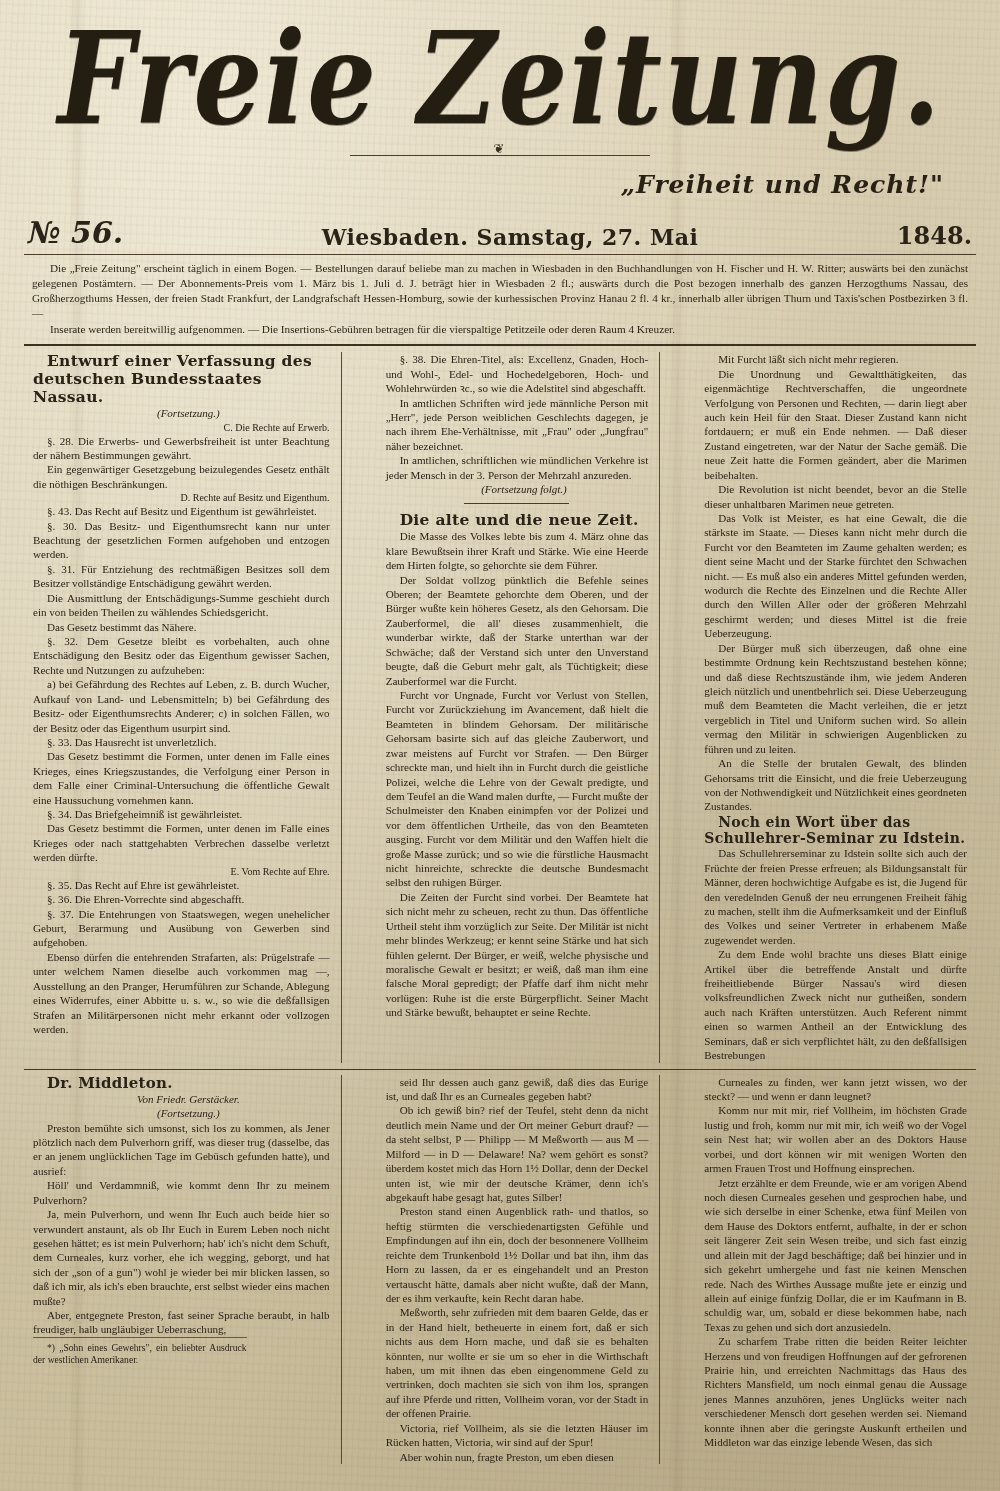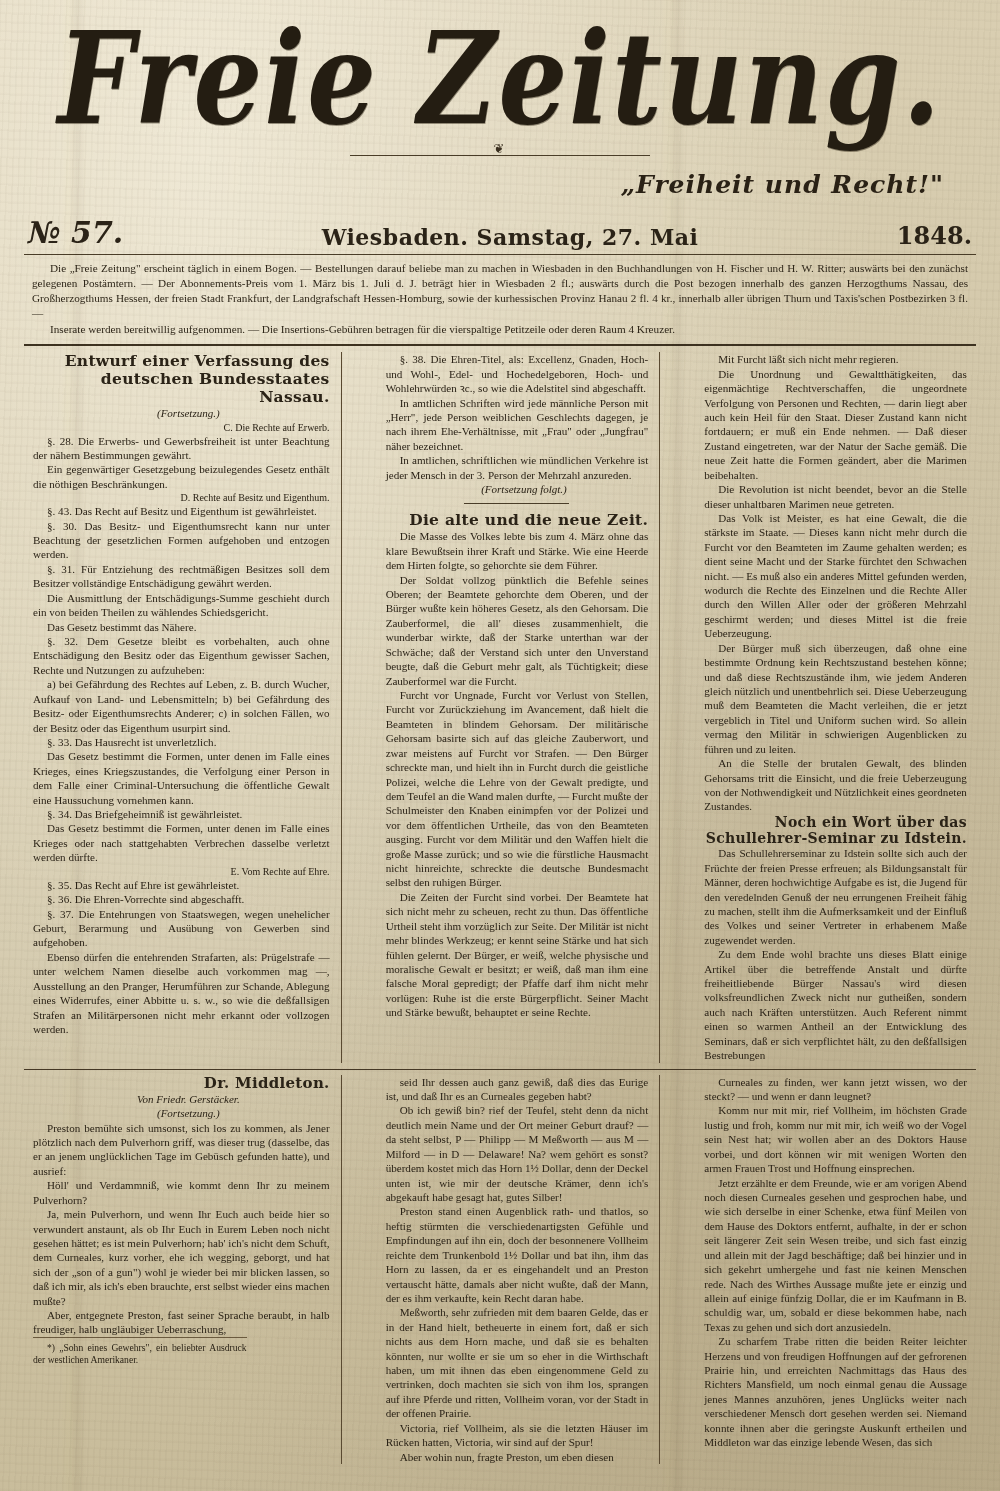--- a/index.html
+++ b/index.html
@@ -140,21 +140,21 @@
     text-align: justify;
     hyphens: auto;
   }
   .col + .col { border-left: 1px solid #5a4a31; padding-left: 44px; }
   .col p { margin: 0; text-indent: 14px; }
   .hd {
     font-family: "DejaVu Serif", serif;
     font-weight: bold;
     font-size: 15.5px;
     line-height: 1.16;
-    text-align: right;
+    text-align: left;
     margin: 2px 0 3px 0;
     text-indent: 0;
     letter-spacing: .3px;
   }
   .hd.small { font-size: 14px; }
   .sub {
     text-align: center;
     font-style: italic;
     font-size: 11px;
     margin: 0 0 4px 0;
@@ -197,21 +197,21 @@
   <div class="fold f1"></div>
   <div class="fold f2"></div>
 
   <div class="masthead">
     <div class="masthead-title">Freie Zeitung.</div>
     <div class="rule-orn"><span>❦</span></div>
     <div class="motto">„Freiheit und Recht!"</div>
   </div>
 
   <div class="issueline">
-    <div class="issue-no">№ 57.</div>
+    <div class="issue-no">№ 56.</div>
     <div class="issue-place">Wiesbaden. Samstag, 27. Mai</div>
     <div class="issue-year">1848.</div>
   </div>
   <hr class="hr-thin">
 
   <div class="imprint">
     <p>Die „Freie Zeitung" erscheint täglich in einem Bogen. — Bestellungen darauf beliebe man zu machen in Wiesbaden in den Buchhandlungen von H. Fischer und H. W. Ritter; auswärts bei den zunächst gelegenen Postämtern. — Der Abonnements-Preis vom 1. März bis 1. Juli d. J. beträgt hier in Wiesbaden 2 fl.; auswärts durch die Post bezogen innerhalb des ganzen Herzogthums Nassau, des Großherzogthums Hessen, der freien Stadt Frankfurt, der Landgrafschaft Hessen-Homburg, sowie der kurhessischen Provinz Hanau 2 fl. 4 kr., innerhalb aller übrigen Thurn und Taxis'schen Postbezirken 3 fl. —</p>
     <p class="last">Inserate werden bereitwillig aufgenommen. — Die Insertions-Gebühren betragen für die vierspaltige Petitzeile oder deren Raum 4 Kreuzer.</p>
   </div>
   <hr class="hr-thick">

